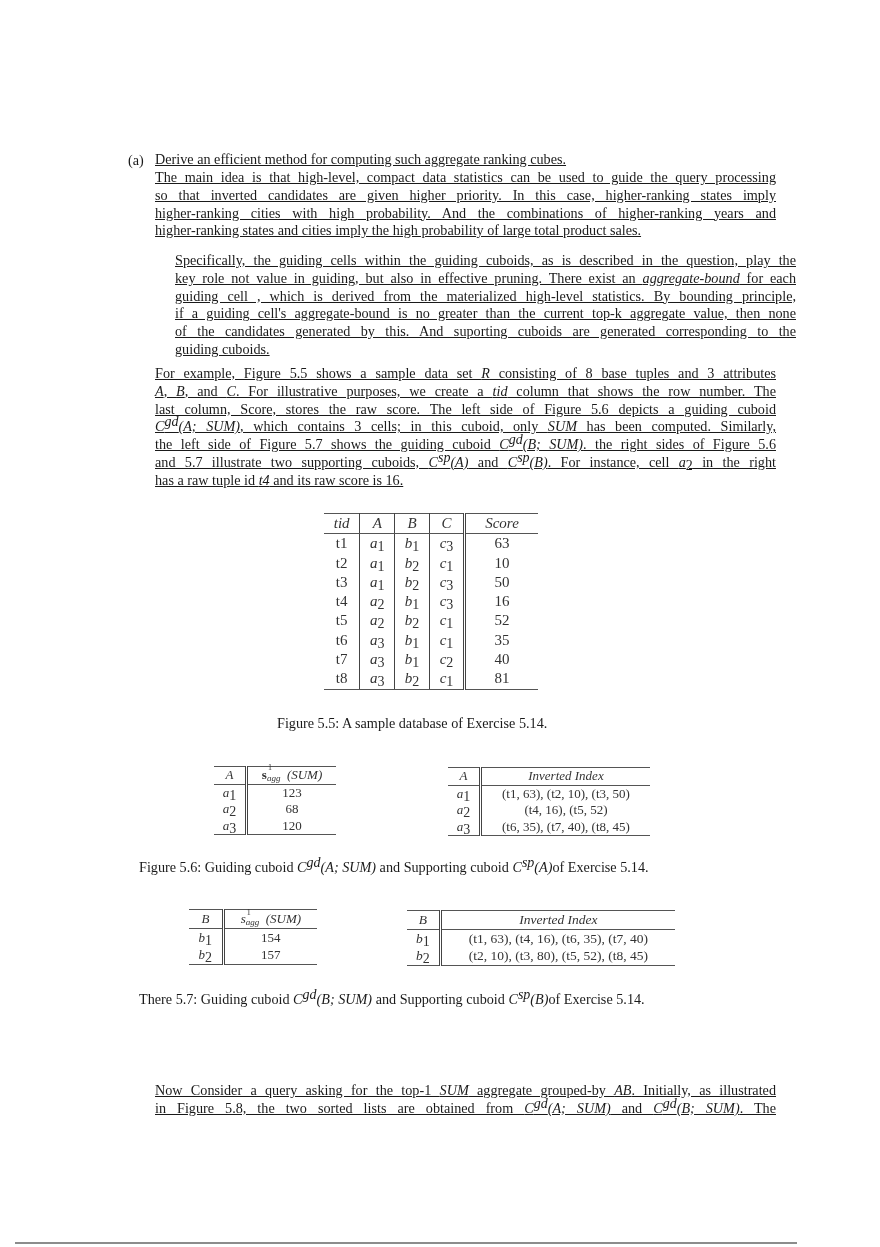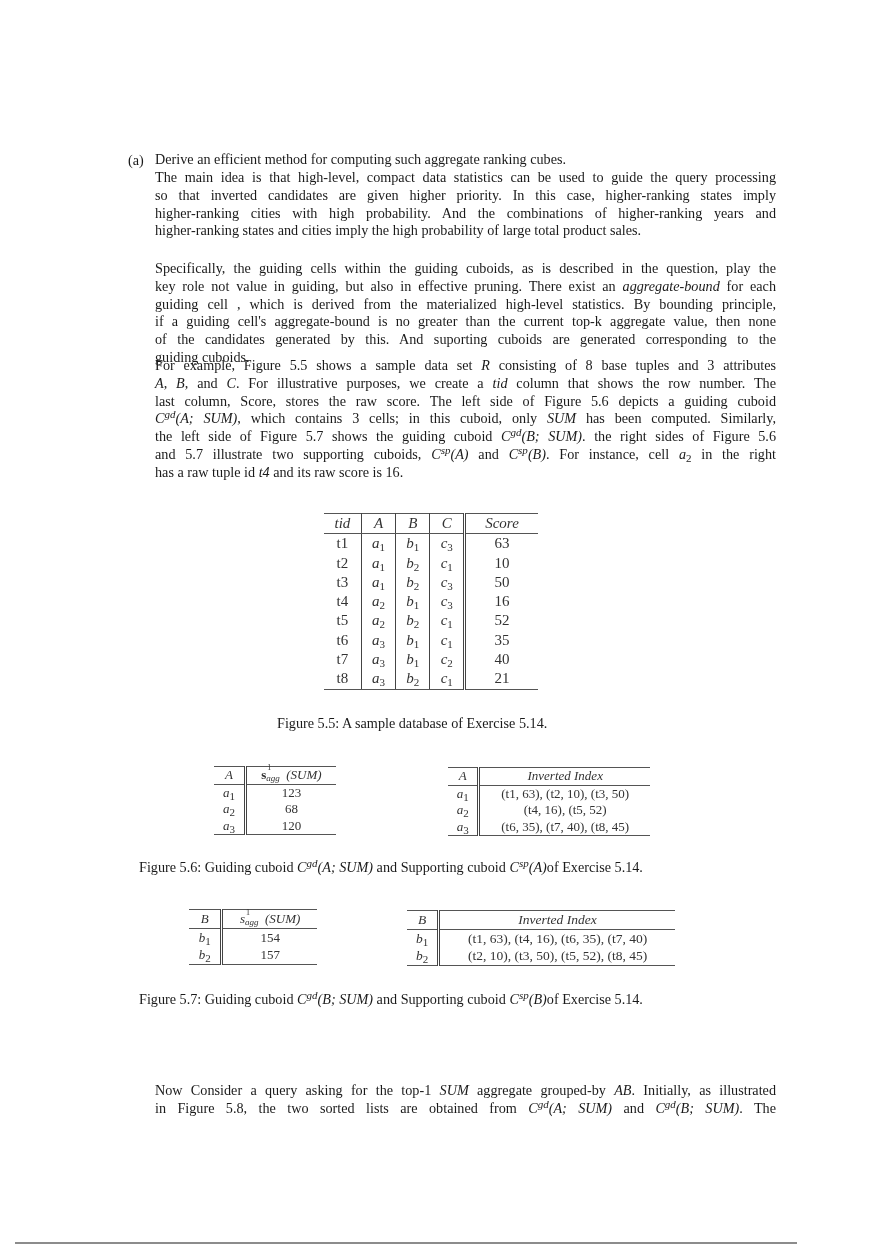--- a/index.html
+++ b/index.html
@@ -3,24 +3,24 @@
 <meta charset="utf-8">
 <style>
   html, body { margin: 0; padding: 0; background: #ffffff; }
   body { width: 880px; height: 1247px; position: relative; overflow: hidden;
          font-family: "Liberation Serif", "DejaVu Serif", serif; color: #1a1a1a; }
   .page { position: absolute; left: 0; top: 0; width: 880px; height: 1247px; }
 
   .item-label { position: absolute; left: 128px; top: 151px; font-size: 14.2px; line-height: 18px; }
   .para { position: absolute; left: 155px; width: 621px; font-size: 14.2px; line-height: 17.8px;
           text-align: justify; }
-  .para .ln { display: block; text-align: justify; text-align-last: justify; white-space: nowrap; }
+  .para .ln { display: block; text-align: justify; text-align-last: justify; white-space: nowrap; text-decoration: underline; }
   .para .ln.last { text-align-last: left; }
   .it { font-style: italic; }
-  sup.s, sub.s { font-size: 11px; line-height: 0; }
+  sup.s, sub.s { font-size: 14px; line-height: 0; }
   sup.s { vertical-align: 5px; }
   sub.s { vertical-align: -3px; }
 
   table.t { position: absolute; border-collapse: collapse; font-size: 14px; color: #333; }
   table.t th, table.t td { padding: 0 6px; text-align: center; font-weight: normal; }
   table.t thead tr th { border-top: 1.3px solid #555; border-bottom: 1.3px solid #555; }
   table.t tbody tr:last-child td { border-bottom: 1.3px solid #555; }
   table.t .vl { border-right: 1px solid #444; }
   table.t .dl { border-right: 3px double #444; }
   table.t .hd { font-style: italic; }
@@ -39,30 +39,30 @@
     <span class="ln last">Derive an efficient method for computing such aggregate ranking cubes.</span>
   </div>
 
   <div class="para" style="top:169px;">
     <span class="ln">The main idea is that high-level, compact data statistics can be used to guide the query processing</span>
     <span class="ln">so that inverted candidates are given higher priority. In this case, higher-ranking states imply</span>
     <span class="ln">higher-ranking cities with high probability. And the combinations of higher-ranking years and</span>
     <span class="ln last">higher-ranking states and cities imply the high probability of large total product sales.</span>
   </div>
 
-  <div class="para" style="top:260px;">
+  <div class="para" style="top:252px;margin-left:20px;">
     <span class="ln">Specifically, the guiding cells within the guiding cuboids, as is described in the question, play the</span>
     <span class="ln"><span>key role not value in guiding, but also in effective pruning. There exist an </span><span class="it">aggregate-bound</span><span> for each</span></span>
     <span class="ln">guiding cell , which is derived from the materialized high-level statistics. By bounding principle,</span>
     <span class="ln">if a guiding cell's aggregate-bound is no greater than the current top-k aggregate value, then none</span>
     <span class="ln">of the candidates generated by this. And suporting cuboids are generated corresponding to the</span>
     <span class="ln last">guiding cuboids.</span>
   </div>
 
-  <div class="para" style="top:357px;">
+  <div class="para" style="top:365px;">
     <span class="ln"><span>For example, Figure 5.5 shows a sample data set </span><span class="it">R</span><span> consisting of 8 base tuples and 3 attributes</span></span>
     <span class="ln"><span class="it">A</span><span>, </span><span class="it">B</span><span>, and </span><span class="it">C</span><span>. For illustrative purposes, we create a </span><span class="it">tid</span><span> column that shows the row number. The</span></span>
     <span class="ln">last column, Score, stores the raw score. The left side of Figure 5.6 depicts a guiding cuboid</span>
     <span class="ln"><span class="it">C</span><sup class="s it">gd</sup><span class="it">(A; SUM)</span><span>, which contains 3 cells; in this cuboid, only </span><span class="it">SUM</span><span> has been computed. Similarly,</span></span>
     <span class="ln"><span>the left side of Figure 5.7 shows the guiding cuboid </span><span class="it">C</span><sup class="s it">gd</sup><span class="it">(B; SUM)</span><span>. the right sides of Figure 5.6</span></span>
     <span class="ln"><span>and 5.7 illustrate two supporting cuboids, </span><span class="it">C</span><sup class="s it">sp</sup><span class="it">(A)</span><span> and </span><span class="it">C</span><sup class="s it">sp</sup><span class="it">(B)</span><span>. For instance, cell </span><span class="it">a</span><sub class="s">2</sub><span> in the right</span></span>
     <span class="ln last"><span>has a raw tuple id </span><span class="it">t4</span><span> and its raw score is 16.</span></span>
   </div>
 
   <table class="t" style="left:324px; top:513px; width:214px; font-size:15px; line-height:19.3px;">
@@ -123,21 +123,21 @@
           <td class="vl"><span class="var">a</span><sub class="s">3</sub></td>
           <td class="vl"><span class="var">b</span><sub class="s">1</sub></td>
           <td class="dl"><span class="var">c</span><sub class="s">2</sub></td>
           <td>40</td>
         </tr>
         <tr>
           <td class="vl">t8</td>
           <td class="vl"><span class="var">a</span><sub class="s">3</sub></td>
           <td class="vl"><span class="var">b</span><sub class="s">2</sub></td>
           <td class="dl"><span class="var">c</span><sub class="s">1</sub></td>
-          <td>21</td>
+          <td>81</td>
         </tr>
       </tbody>
   </table>
 
   <div class="caption" style="left:277px; top:714px;">Figure 5.5: A sample database of Exercise 5.14.</div>
 
   <table class="t" style="left:214px; top:766px; width:122px; font-size:13px; line-height:16.5px;">
     <thead>
       <tr>
         <th class="hd dl">A</th>
@@ -211,26 +211,26 @@
         <th class="hd">Inverted Index</th>
       </tr>
     </thead>
     <tbody id="fig57s-body">
         <tr>
           <td class="dl"><span class="var">b</span><sub class="s">1</sub></td>
           <td style="font-style: normal;">(t1, 63), (t4, 16), (t6, 35), (t7, 40)</td>
         </tr>
         <tr>
           <td class="dl"><span class="var">b</span><sub class="s">2</sub></td>
-          <td style="font-style: normal;">(t2, 10), (t3, 50), (t5, 52), (t8, 45)</td>
-        </tr>
-      </tbody>
-  </table>
-
-  <div class="caption" style="left:139px; top:990px;"><span>Figure 5.7: Guiding cuboid </span><span class="it">C</span><sup class="s it">gd</sup><span class="it">(B; SUM)</span><span> and Supporting cuboid </span><span class="it">C</span><sup class="s it">sp</sup><span class="it">(B)</span><span>of Exercise 5.14.</span></div>
+          <td style="font-style: normal;">(t2, 10), (t3, 80), (t5, 52), (t8, 45)</td>
+        </tr>
+      </tbody>
+  </table>
+
+  <div class="caption" style="left:139px; top:990px;"><span>There 5.7: Guiding cuboid </span><span class="it">C</span><sup class="s it">gd</sup><span class="it">(B; SUM)</span><span> and Supporting cuboid </span><span class="it">C</span><sup class="s it">sp</sup><span class="it">(B)</span><span>of Exercise 5.14.</span></div>
 
   <div class="para" style="top:1082px;">
     <span class="ln"><span>Now Consider a query asking for the top-1 </span><span class="it">SUM</span><span> aggregate grouped-by </span><span class="it">AB</span><span>. Initially, as illustrated</span></span>
     <span class="ln"><span>in Figure 5.8, the two sorted lists are obtained from </span><span class="it">C</span><sup class="s it">gd</sup><span class="it">(A; SUM)</span><span> and </span><span class="it">C</span><sup class="s it">gd</sup><span class="it">(B; SUM)</span><span>. The</span></span>
   </div>
 
   <div class="footer-rule"></div>
 </div>
 
 </body></html>

